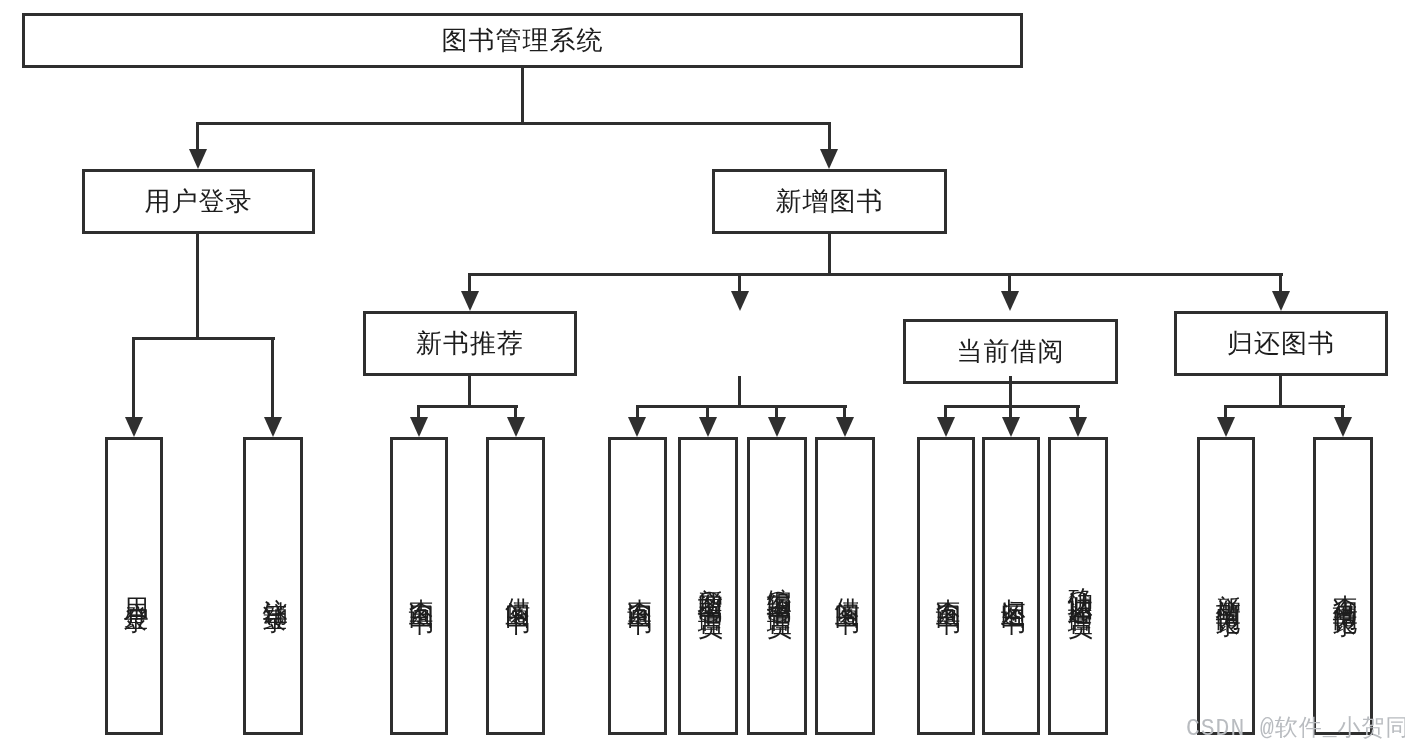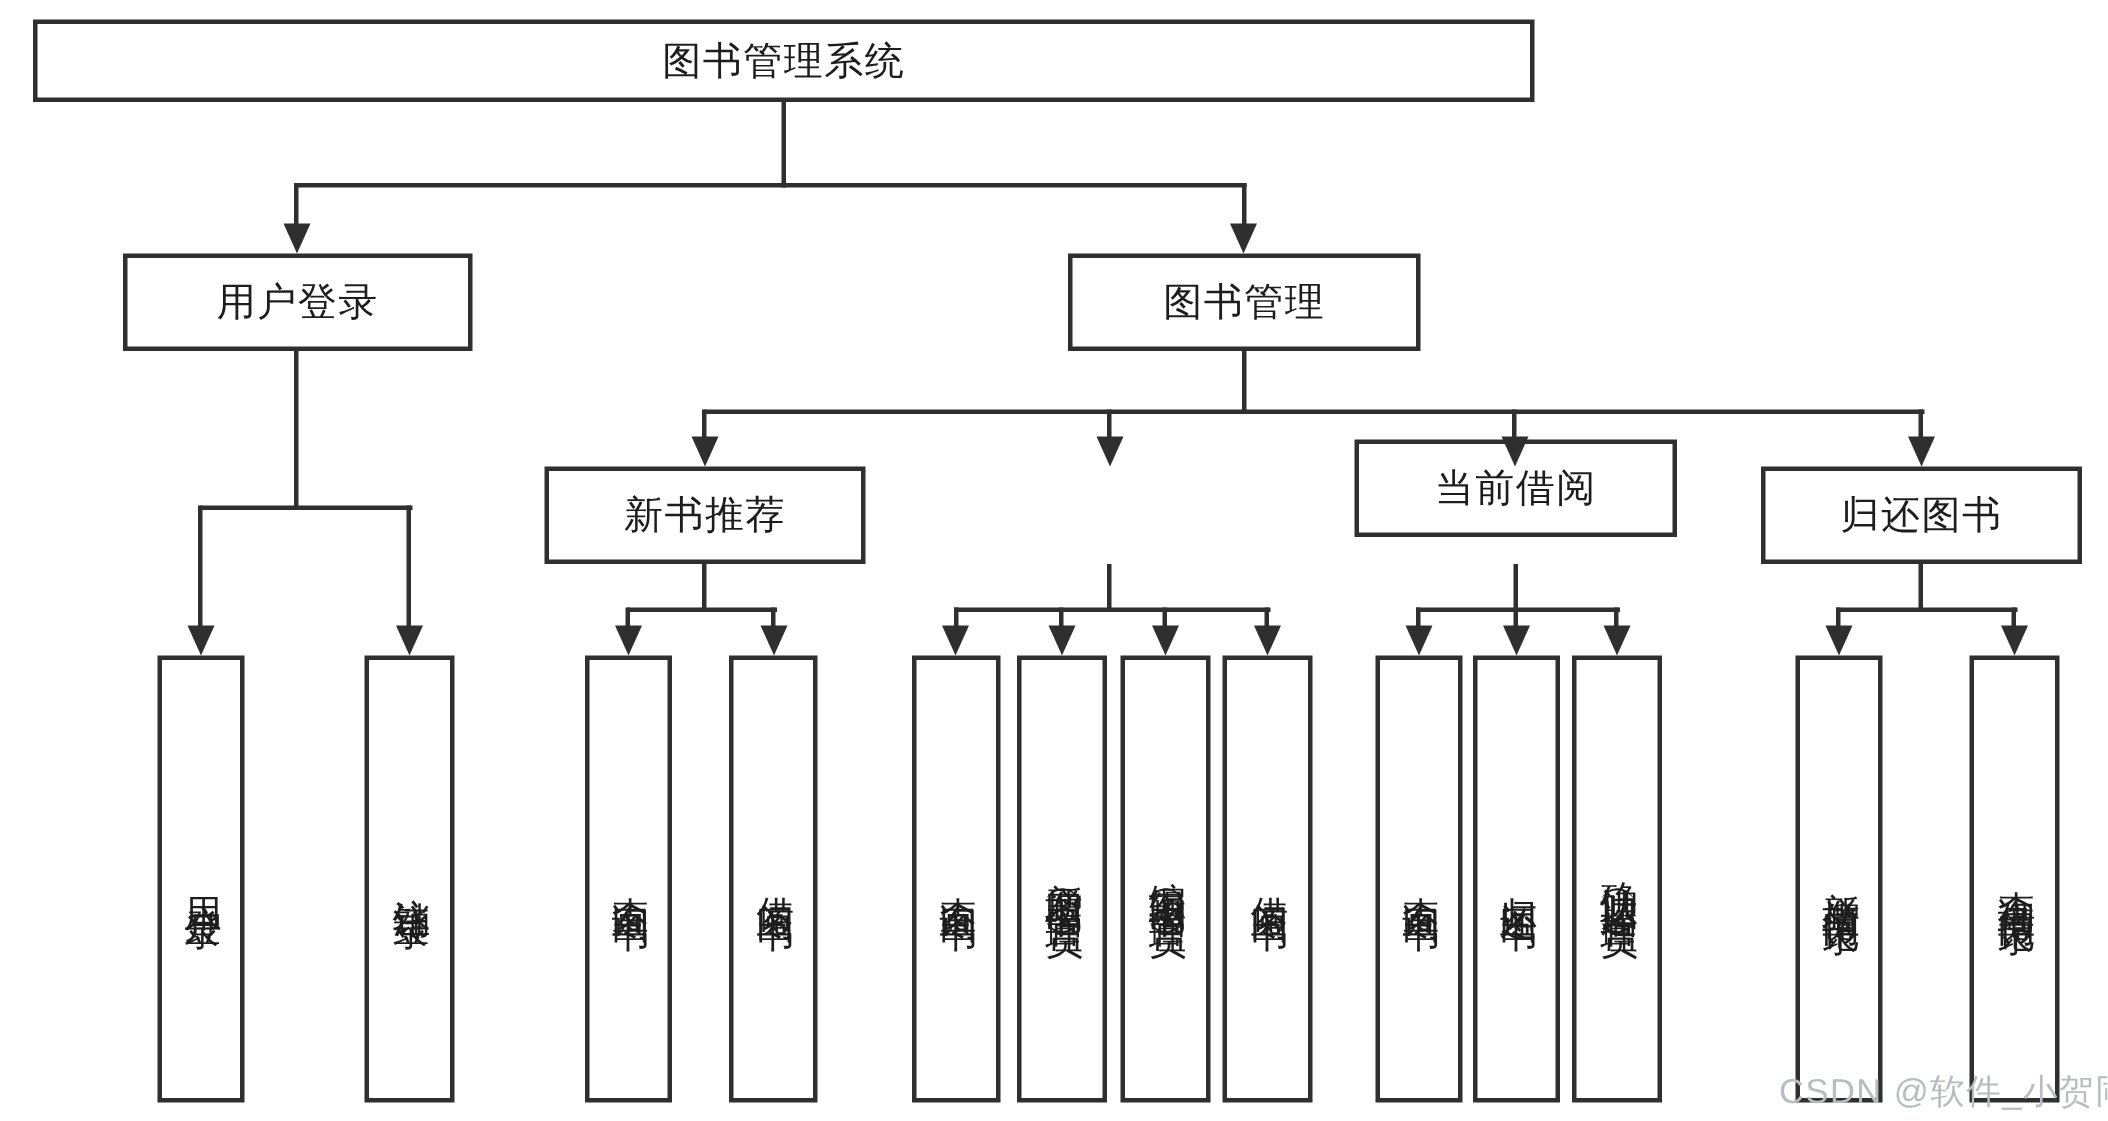--- a/index.html
+++ b/index.html
@@ -4,21 +4,21 @@
 <style>
   :root{
     --line:#2f2f2f;
     --text:#1d1d1d;
     --watermark:#b9bcc0;
     --background:#ffffff;
   }
   html,body{margin:0;padding:0;background:var(--background);}
   .stage{
     position:relative;width:1405px;height:747px;background:var(--background);
-    font-family:Liberation Sans, sans-serif;color:var(--text);overflow:hidden;
+    font-family:Liberation Mono, monospace;color:var(--text);overflow:hidden;
   }
   .node{
     position:absolute;box-sizing:border-box;border:3px solid var(--line);
     background:#fff;display:flex;align-items:center;justify-content:center;
   }
   .hnode .lbl{font-size:26px;letter-spacing:1px;white-space:nowrap;}
   .vnode .lbl{
     writing-mode:vertical-lr;text-orientation:mixed;
     font-size:25px;letter-spacing:4px;line-height:1.1;white-space:nowrap;
   }
@@ -40,27 +40,27 @@
 <div class="stage">
 
   <div class="node hnode" style="left:22px;top:13px;width:1001px;height:55px">
     <span class="lbl">图书管理系统</span>
   </div>
 
   <div class="node hnode" style="left:82px;top:169px;width:233px;height:65px">
     <span class="lbl">用户登录</span>
   </div>
   <div class="node hnode" style="left:712px;top:169px;width:235px;height:65px">
-    <span class="lbl">图书管理</span>
+    <span class="lbl">新增图书</span>
   </div>
 
   <div class="node hnode" style="left:363px;top:311px;width:214px;height:65px">
     <span class="lbl">新书推荐</span>
   </div>
-  <div class="node hnode" style="left:903px;top:293px;width:215px;height:65px">
+  <div class="node hnode" style="left:903px;top:319px;width:215px;height:65px">
     <span class="lbl">当前借阅</span>
   </div>
   <div class="node hnode" style="left:1174px;top:311px;width:214px;height:65px">
     <span class="lbl">归还图书</span>
   </div>
 
   <div class="node vnode" style="left:105px;top:437px;width:58px;height:298px">
     <span class="lbl">用户登录</span>
   </div>
   <div class="node vnode" style="left:243px;top:437px;width:60px;height:298px">

